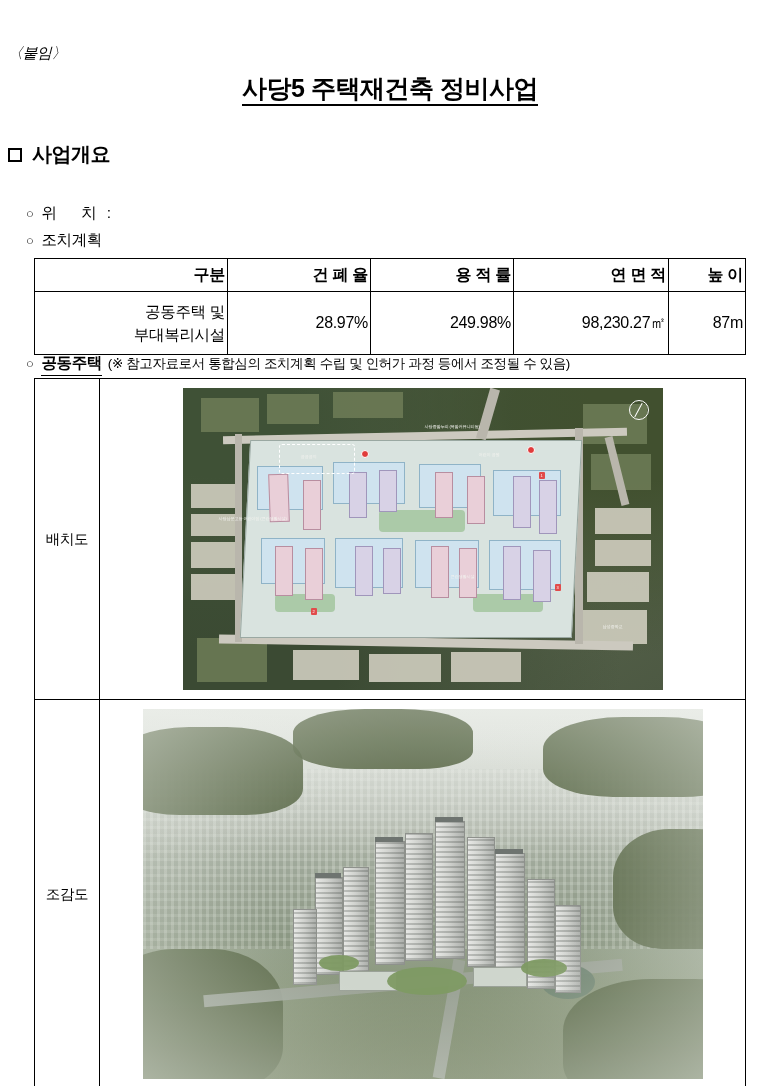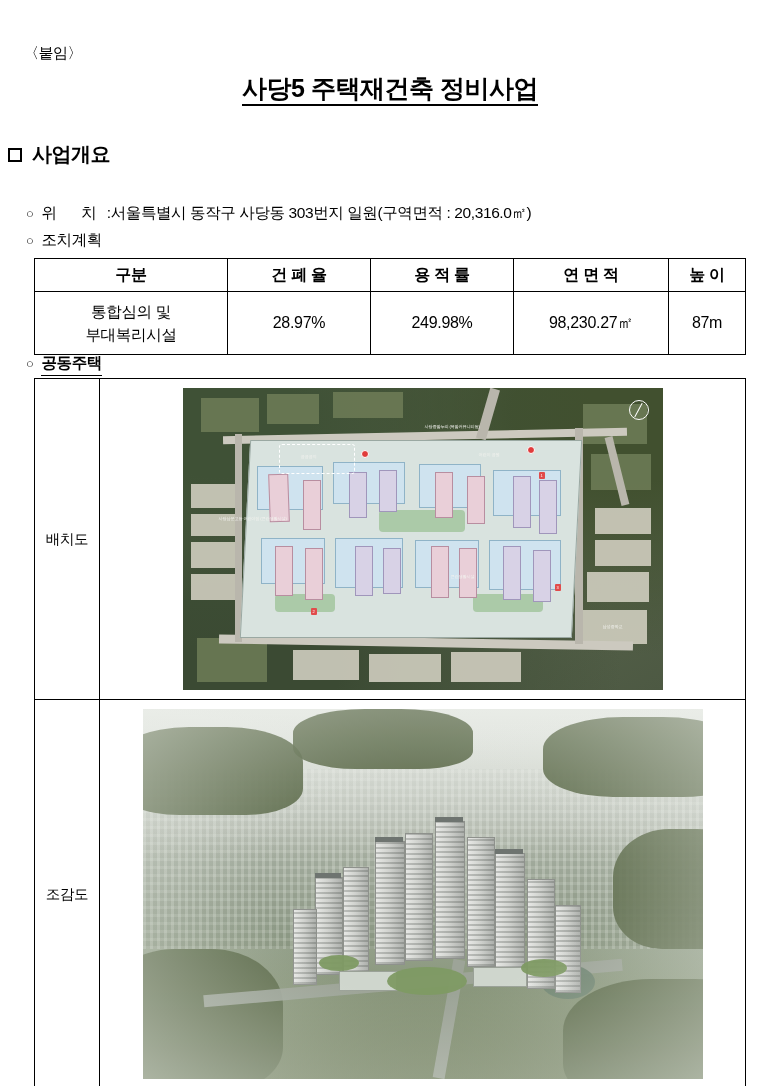--- a/index.html
+++ b/index.html
@@ -19,24 +19,25 @@
     position: relative;
     width: 780px;
     height: 1086px;
     padding: 0;
     box-sizing: border-box;
   }
 
   
   .attach-mark {
     position: absolute;
-    left: 24px;
+    left: 8px;
     top: 44px;
     font-size: 15px;
     letter-spacing: -0.5px;
+    font-style: italic;
   }
 
   
   .doc-title {
     position: absolute;
     left: 0;
     top: 72px;
     width: 780px;
     text-align: center;
     font-size: 25px;
@@ -103,21 +104,21 @@
   .spec-table {
     position: absolute;
     left: 34px;
     top: 258px;
     width: 712px;
     border-collapse: collapse;
     table-layout: fixed;
   }
   .spec-table th, .spec-table td {
     border: 1px solid #000;
-    text-align: center;
+    text-align: right;
     font-size: 16px;
     letter-spacing: -0.3px;
     padding: 3px 2px;
   }
   .spec-table th {
     font-weight: bold;
     height: 26px;
   }
   .spec-table td {
     height: 56px;
@@ -268,55 +269,55 @@
 
   <div class="section-head">
     <span class="sq"></span>
     <span>사업개요</span>
   </div>
 
   <div class="bullet-row loc-row">
     <span class="circ">○</span>
     <span class="label-loc">위     치</span>
     <span>:</span>
-    <span>서울특별시 동작구 사당동 303번지 일원(구역면적 : 20,316.0㎡)</span>
   </div>
 
   <div class="bullet-row scale-row">
     <span class="circ">○</span>
     <span>조치계획</span>
   </div>
 
   <table class="spec-table">
     <thead>
       <tr>
         <th style="width:188px">구분</th>
         <th style="width:138px">건 폐 율</th>
         <th style="width:138px">용 적 률</th>
         <th style="width:150px">연 면 적</th>
         <th>높 이</th>
       </tr>
     </thead>
     <tbody>
       <tr>
         <td class="first-col">
-          <div>통합심의 및</div>
+          <div>공동주택 및</div>
           <div>부대복리시설</div>
         </td>
         <td>28.97%</td>
         <td>249.98%</td>
         <td>98,230.27㎡</td>
         <td>87m</td>
       </tr>
     </tbody>
   </table>
 
   <div class="bullet-row ref-row">
     <span class="circ">○</span>
     <span class="ref-title">공동주택</span>
+    <span class="ref-note">(※ 참고자료로서 통합심의 조치계획 수립 및 인허가 과정 등에서 조정될 수 있음)</span>
   </div>
 
   <table class="fig-table">
     <tbody>
       <tr>
         <td class="fig-label">배치도</td>
         <td class="fig-cell-1">
 
           <div class="siteplan">
             <div class="sp-green-a"></div>

